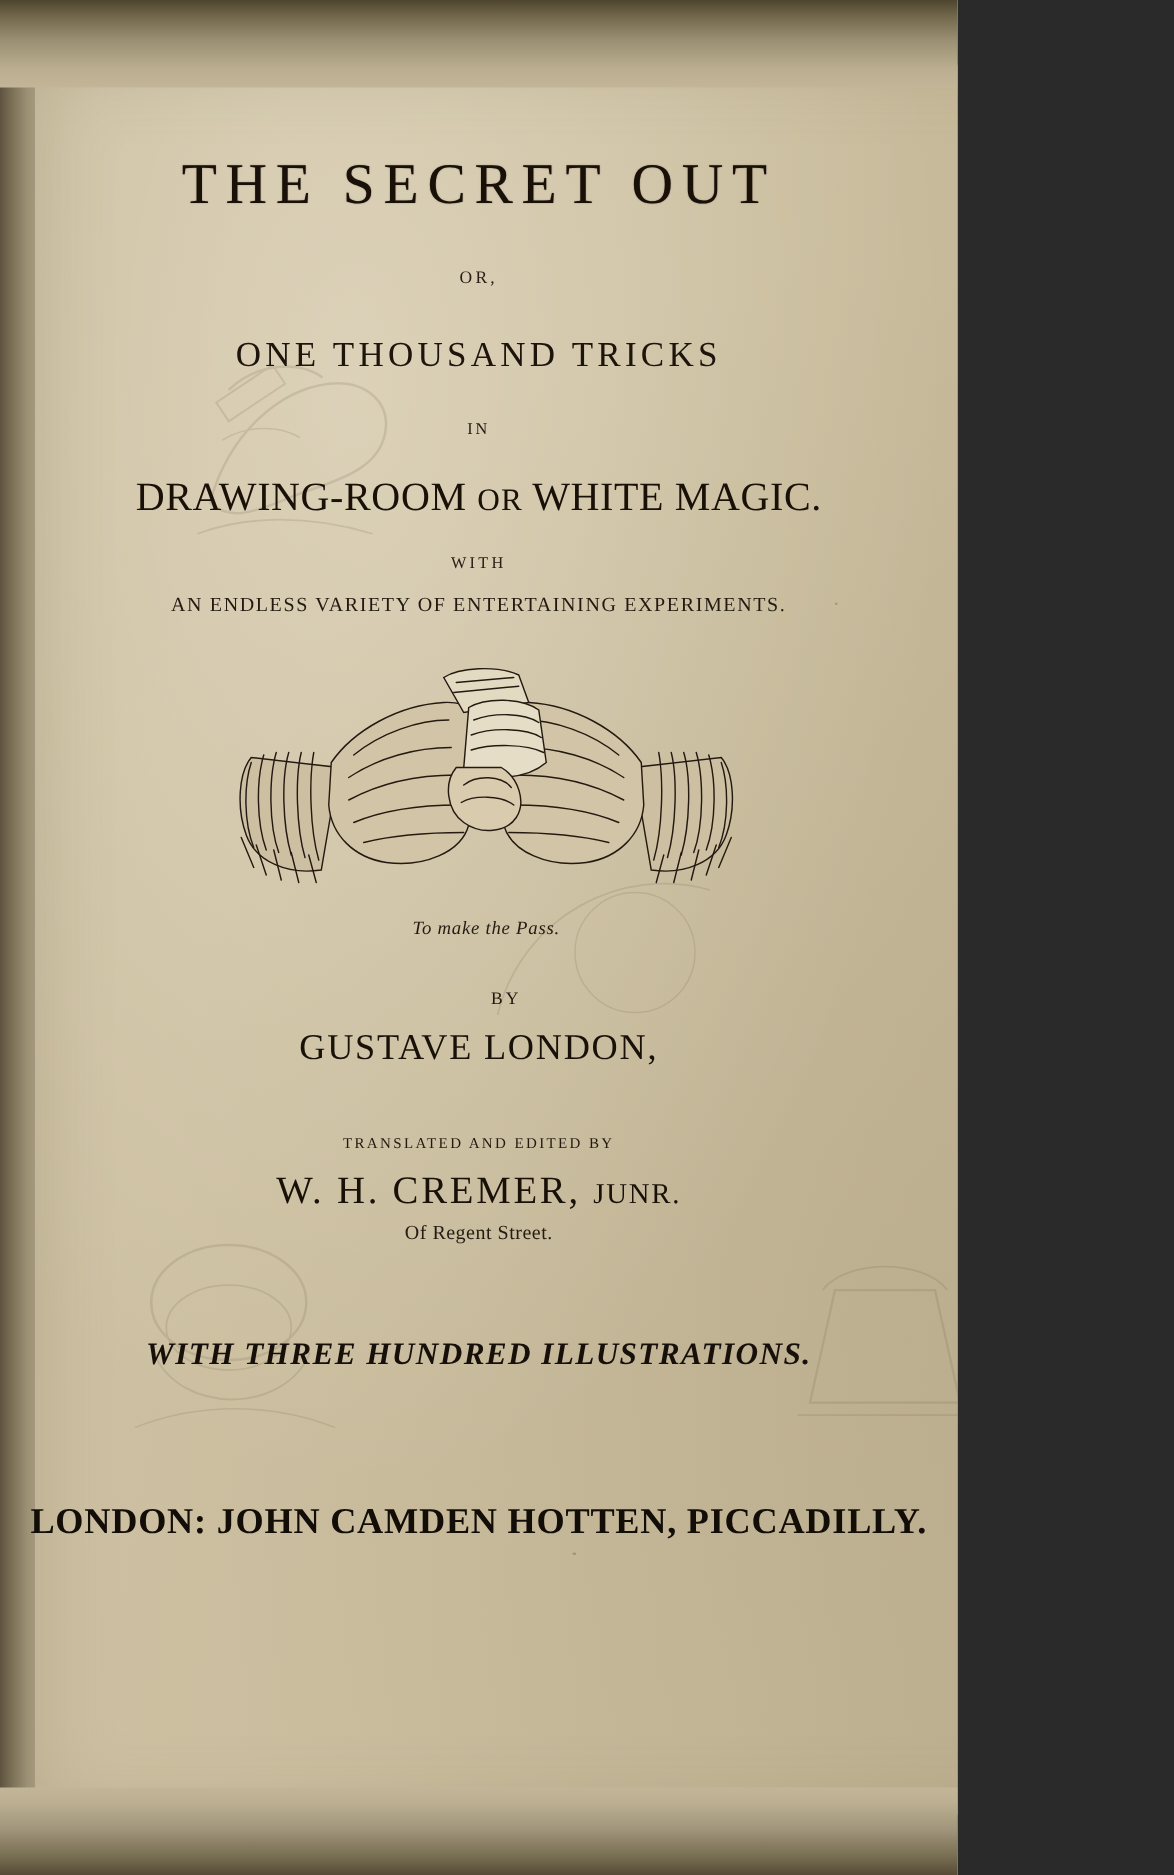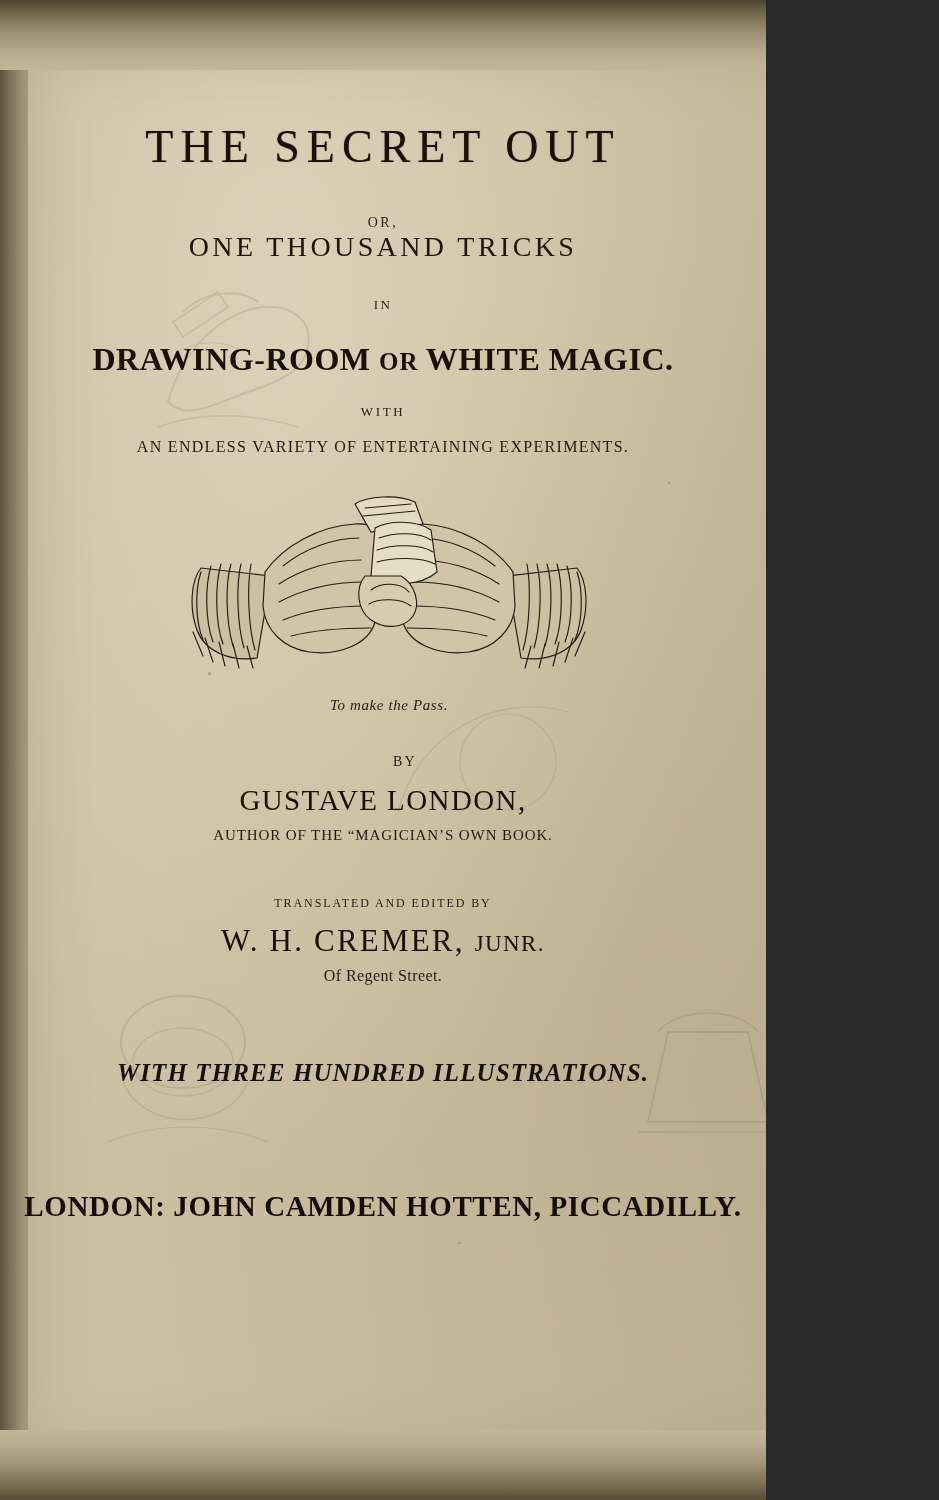--- a/index.html
+++ b/index.html
@@ -79,36 +79,36 @@
     color: #191108;
     text-shadow: 0 0 1px rgba(25,17,8,0.5);
   }
   .tiny-or {
     margin-top: 42px;
     font-size: 14px;
     letter-spacing: 2.6px;
     color: #2a2015;
   }
   .sub-1 {
+    margin-top: 38px;
     font-size: 28px;
     letter-spacing: 3.4px;
     color: #1d150c;
   }
   .tiny-in {
     margin-top: 34px;
     font-size: 13px;
     letter-spacing: 2.4px;
     color: #2a2015;
   }
   .sub-2 {
     margin-top: 28px;
     font-size: 32px;
     letter-spacing: 0.5px;
     color: #191108;
-    font-weight: bold;
   }
   .sub-2 .small-caps-word {
     font-size: 25px;
     letter-spacing: 1px;
   }
   .tiny-with {
     margin-top: 26px;
     font-size: 13px;
     letter-spacing: 2.6px;
     color: #2a2015;
@@ -288,21 +288,20 @@
           <path d="M186 96 C176 108 178 130 192 140 C206 150 226 148 234 136 C242 124 236 104 222 96 Z" fill="#d8cbae"></path>
           <path d="M192 110 C202 102 222 102 230 112"></path>
           <path d="M190 124 C200 118 222 118 232 126"></path>
         </g>
       </svg>
       <div class="figure-caption">To make the Pass.</div>
     </div>
 
     <div class="by-line">BY</div>
     <div class="author">GUSTAVE LONDON,</div>
-    <div class="author-note">AUTHOR OF THE “MAGICIAN’S OWN BOOK.</div>
 
     <div class="translated-line">TRANSLATED AND EDITED BY</div>
     <div class="translator"><span>W. H. CREMER, </span><span class="jnr">JUNR.</span></div>
     <div class="translator-note">Of Regent Street.</div>
 
     <div class="illus-line">WITH THREE HUNDRED ILLUSTRATIONS.</div>
 
     <div class="imprint">LONDON: JOHN CAMDEN HOTTEN, PICCADILLY.</div>
   </div>
 </div>

